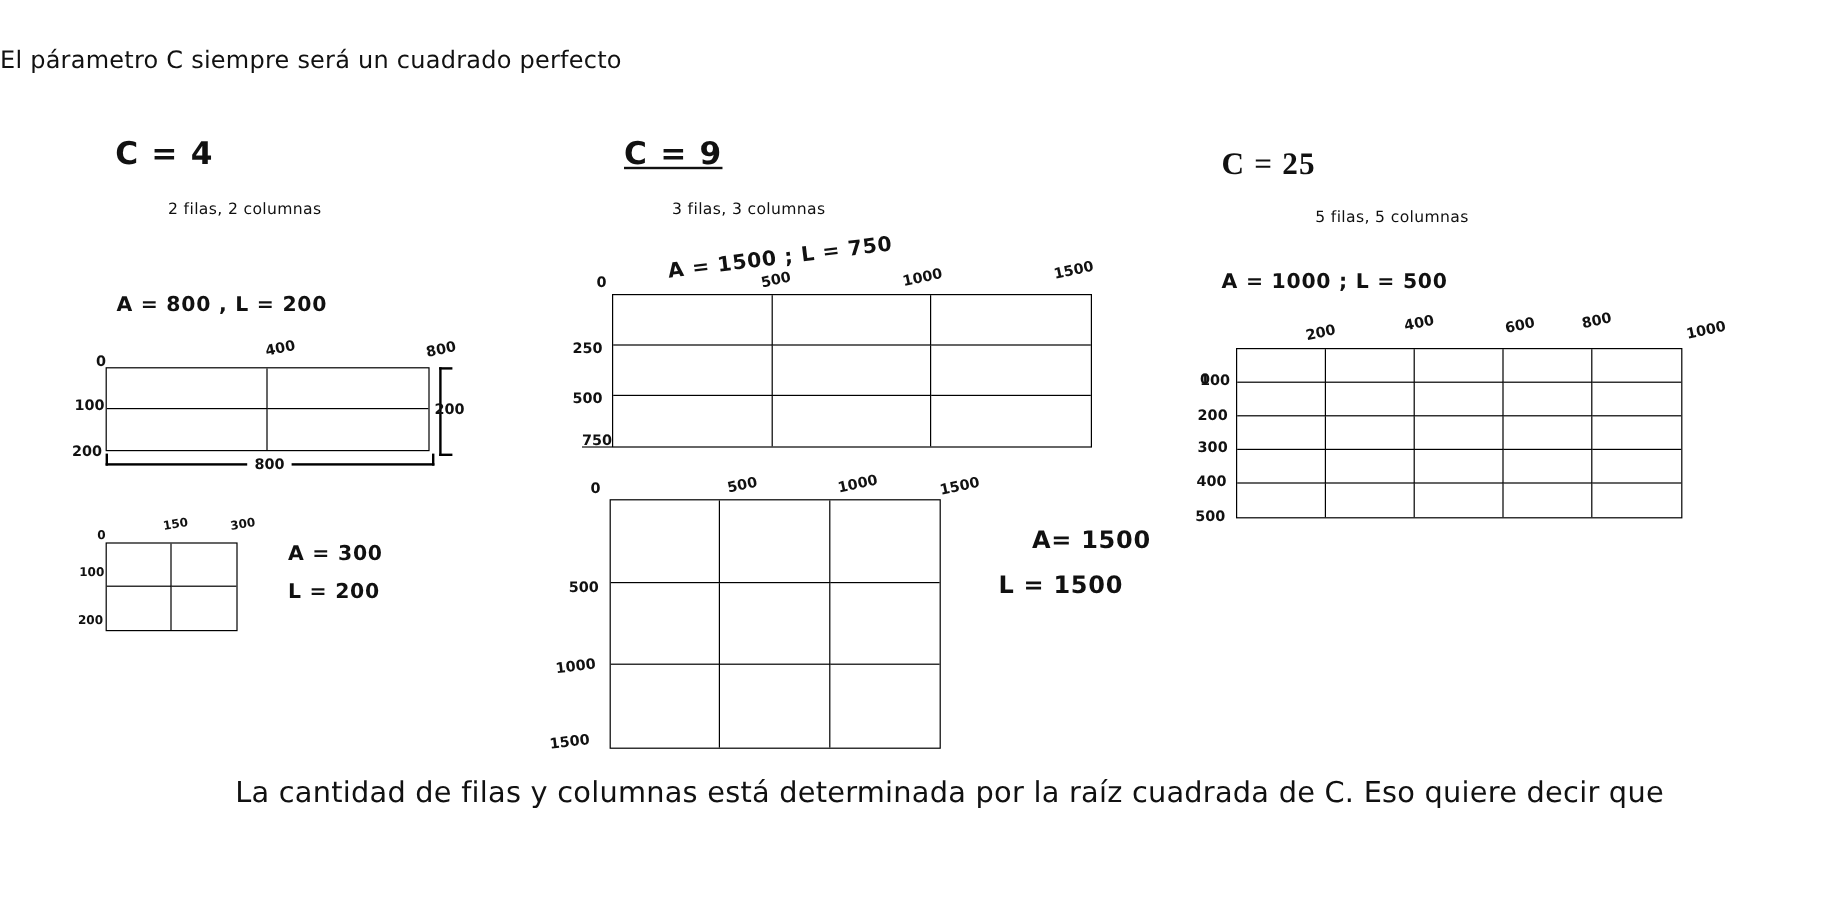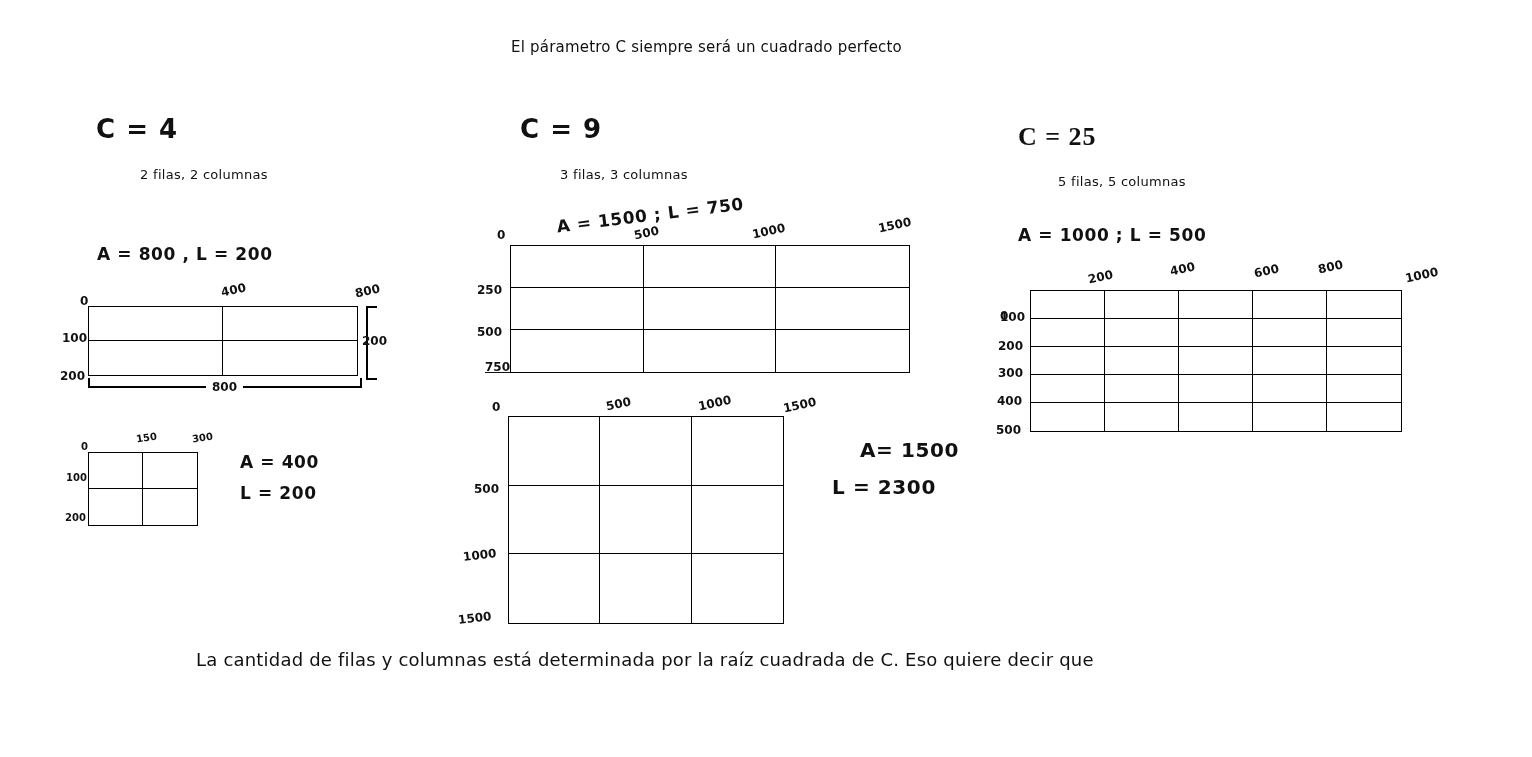--- a/index.html
+++ b/index.html
@@ -17,22 +17,21 @@
   }
   .abs { position: absolute; }
   .hand {
     font-family: "DejaVu Sans", sans-serif;
     color: #111;
     white-space: nowrap;
   }
   
   #title {
     top: 38px; left: 0; width: 1413px;
-    text-align: center;
-    font-size: 15px;
+    font-size: 20px;
     letter-spacing: 0.2px;
   }
   
   .sec-title { font-size: 26px; font-weight: 600; letter-spacing: 1px; }
   .sec-sub  { font-size: 13px; letter-spacing: 0.3px; }
   .formula  { font-size: 17px; font-weight: 600; letter-spacing: 0.6px; }
   .formula-lg { font-size: 20px; font-weight: 600; letter-spacing: 0.6px; }
   .tick { font-size: 12px; font-weight: 700; }
   .tick-sm { font-size: 10px; font-weight: 700; }
 
@@ -47,21 +46,21 @@
     box-sizing: border-box;
     border-right: 1.4px solid #000;
     border-bottom: 1.4px solid #000;
   }
   .grid > div.lastcol { border-right: none; }
   .grid > div.lastrow { border-bottom: none; }
 
   
   #bottom-note {
     top: 645px; left: 196px; width: 1120px;
-    font-size: 18px;
+    font-size: 24px;
     line-height: 30px;
     letter-spacing: 0.2px;
   }
   .rot-1 { display:inline-block; transform: rotate(-12deg); }
   .rot-2 { display:inline-block; transform: rotate(-9deg); }
   .rot-s { display:inline-block; transform: rotate(-7deg); }
   .bracket {
     position: absolute;
     border-left: 2px solid #000;
     border-top: 2px solid #000;
@@ -112,24 +111,24 @@
 <div class="abs hand tick-sm" style="top:472px; left:66px;">100</div>
 <div class="abs hand tick-sm" style="top:512px; left:65px;">200</div>
 
 <div class="grid" id="grid-c4-ex2" style="top:452px; left:88px; width:110px; height:74px; grid-template-columns:1fr 1fr; grid-template-rows:1fr 1fr;">
   <div></div>
   <div class="lastcol"></div>
   <div class="lastrow"></div>
   <div class="lastcol lastrow"></div>
 </div>
 
-<div class="abs hand formula" style="top:452px; left:240px;">A = 400</div>
+<div class="abs hand formula" style="top:452px; left:240px;">A = 300</div>
 <div class="abs hand formula" style="top:483px; left:240px;">L = 200</div>
 
-<div class="abs hand sec-title" style="top:114px; left:520px;">C = 9</div>
+<div class="abs hand sec-title" style="top:114px; left:520px;text-decoration:underline;">C = 9</div>
 <div class="abs hand sec-sub" style="top:167px; left:560px;">3 filas, 3 columnas</div>
 
 <div class="abs hand formula" style="top:205px; left:556px;"><span class="rot-s">A = 1500 ;  L = 750</span></div>
 
 <div class="abs hand tick" style="top:228px; left:497px;">0</div>
 <div class="abs hand tick" style="top:226px; left:634px;"><span class="rot-1">500</span></div>
 <div class="abs hand tick" style="top:224px; left:752px;"><span class="rot-1">1000</span></div>
 <div class="abs hand tick" style="top:218px; left:878px;"><span class="rot-1">1500</span></div>
 
 <div class="abs hand tick" style="top:283px; left:477px;text-align:right;">250</div>
@@ -163,24 +162,24 @@
   <div class="lastcol"></div>
   <div></div>
   <div></div>
   <div class="lastcol"></div>
   <div class="lastrow"></div>
   <div class="lastrow"></div>
   <div class="lastcol lastrow"></div>
 </div>
 
 <div class="abs hand formula-lg" style="top:438px; left:832px;margin-left:28px;">A= 1500</div>
-<div class="abs hand formula-lg" style="top:475px; left:832px;">L = 2300</div>
+<div class="abs hand formula-lg" style="top:475px; left:832px;">L = 1500</div>
 
 <div class="abs hand sec-title" style="top:122px; left:1018px;font-family:Liberation Serif, serif;">C = 25</div>
-<div class="abs hand sec-sub" style="top:174px; left:1058px;">5 filas, 5 columnas</div>
+<div class="abs hand sec-sub" style="top:174px; left:1096px;">5 filas, 5 columnas</div>
 
 <div class="abs hand formula" style="top:225px; left:1018px;">A = 1000  ;   L = 500</div>
 
 <div class="abs hand tick" style="top:309px; left:1000px;">0</div>
 <div class="abs hand tick" style="top:270px; left:1088px;"><span class="rot-1">200</span></div>
 <div class="abs hand tick" style="top:262px; left:1170px;"><span class="rot-1">400</span></div>
 <div class="abs hand tick" style="top:264px; left:1254px;"><span class="rot-1">600</span></div>
 <div class="abs hand tick" style="top:260px; left:1318px;"><span class="rot-1">800</span></div>
 <div class="abs hand tick" style="top:268px; left:1405px;"><span class="rot-1">1000</span></div>
 

